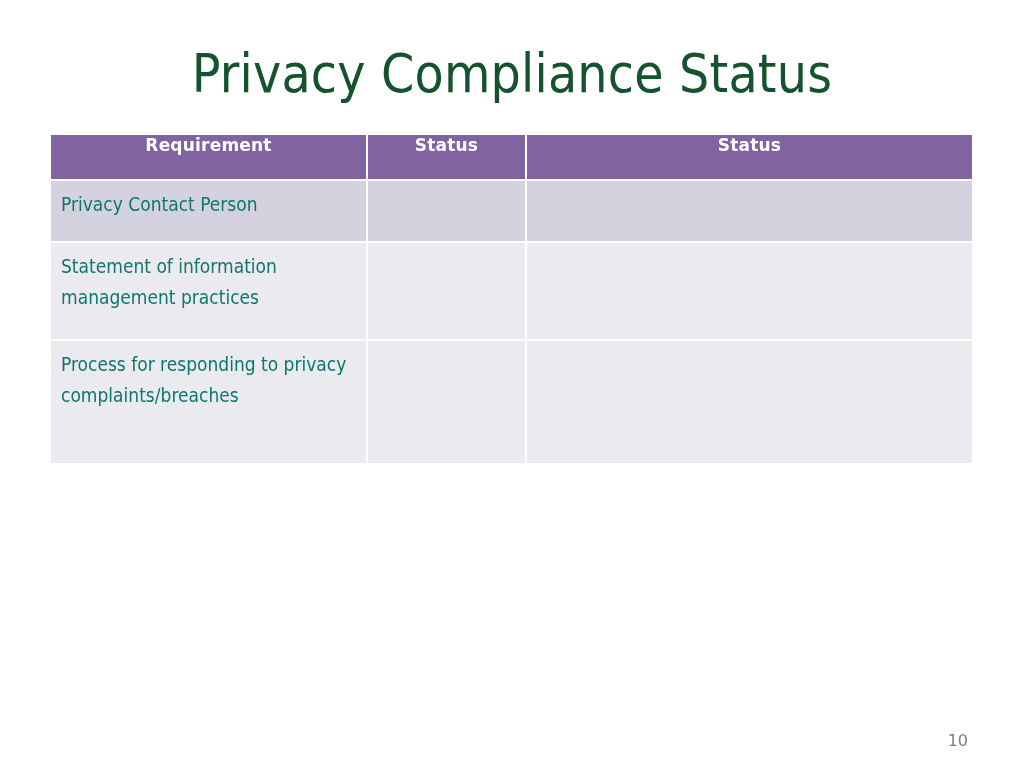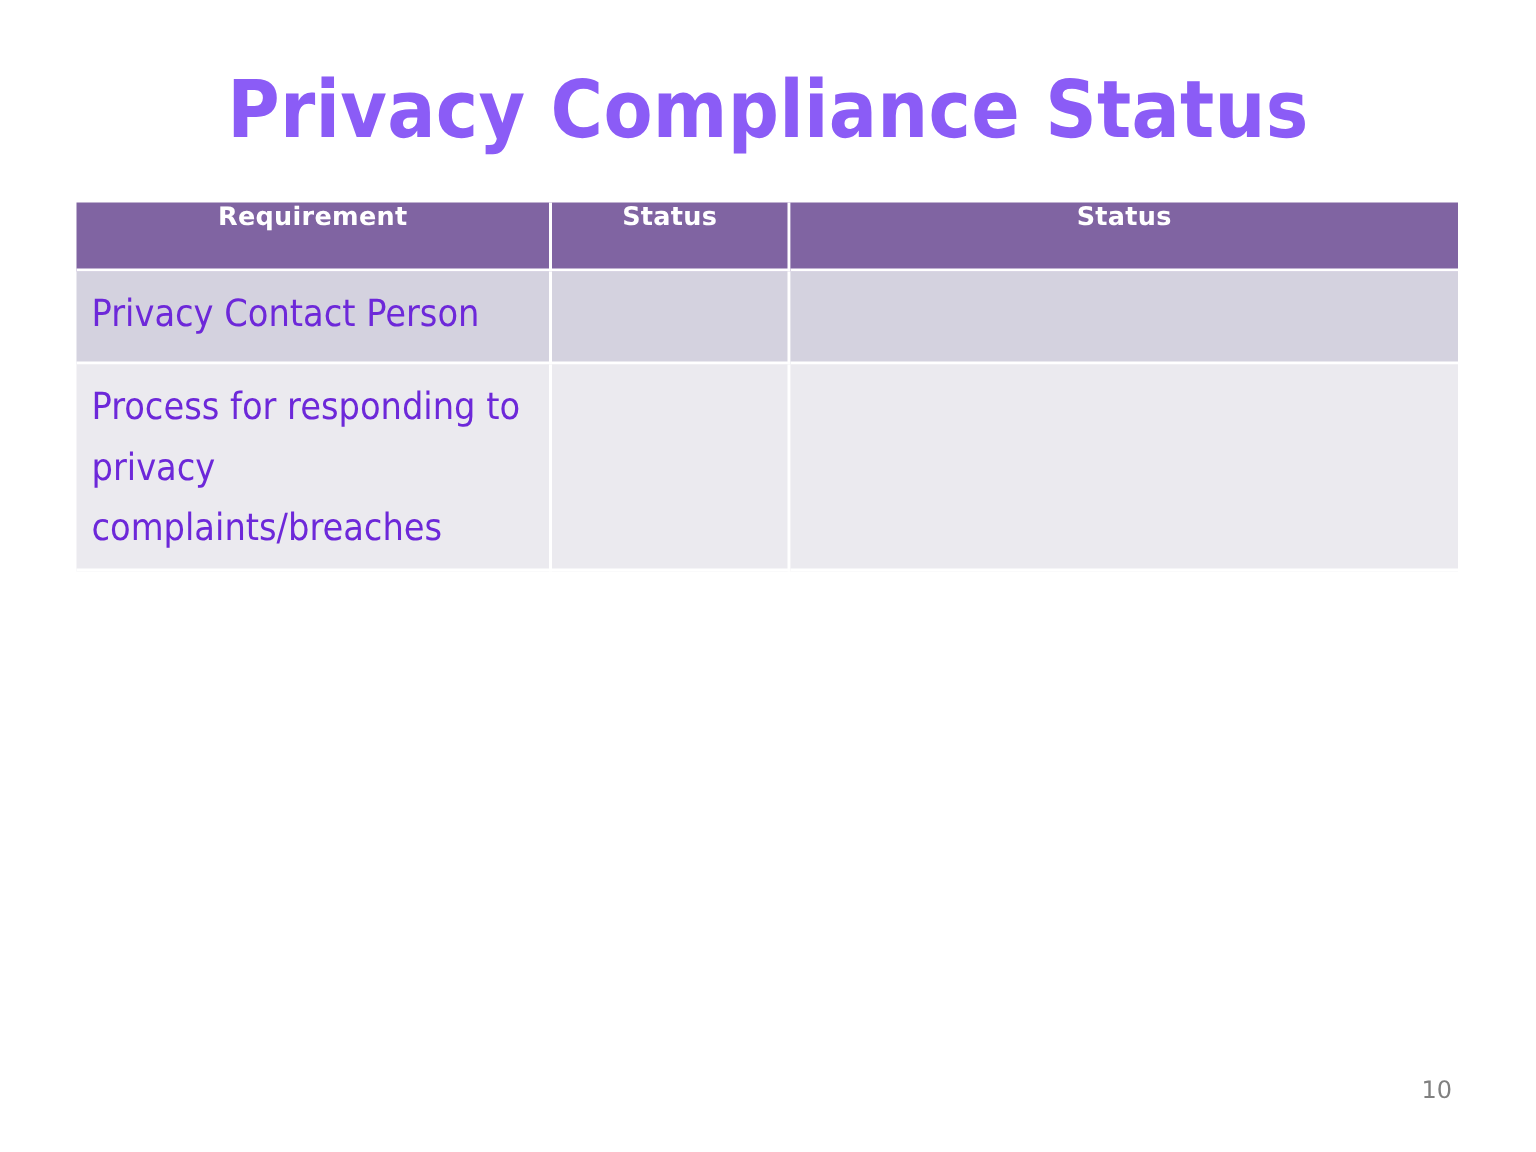--- a/index.html
+++ b/index.html
@@ -20,22 +20,22 @@
     position: absolute;
     left: 51px;
     top: 36px;
     width: 922px;
     height: 74px;
     display: flex;
     align-items: center;
     justify-content: center;
     font-family: "DejaVu Sans Condensed", "Liberation Sans Narrow", "Liberation Sans", sans-serif;
     font-size: 53px;
-    font-weight: 700;
-    color: #8b5cf6;
+    font-weight: 400;
+    color: #14532d;
     letter-spacing: 0.2px;
     white-space: nowrap;
   }
 
   
   .ppt-table {
     position: absolute;
     left: 51px;
     top: 135px;
     width: 921px;
@@ -68,39 +68,39 @@
     font-weight: bold;
     font-family: "DejaVu Sans", "Liberation Sans", sans-serif;
     letter-spacing: 0.2px;
   }
 
   tbody tr.band  td { background: #D4D2DF; }
   tbody tr.light td { background: #EBEAEF; }
 
   td.req-cell {
     padding: 8px 10px 6px 10px;
-    font-size: 25px;
+    font-size: 19px;
     line-height: 1.62;
-    color: #6d28d9;
+    color: #0f766e;
     font-family: "DejaVu Sans Condensed", "Liberation Sans", sans-serif;
   }
 
   
   tr.r1 td { height: 46px; }
   tr.r2 td { height: 82px; }
   tr.r3 td { height: 80px; }
   tr.r4 td { height: 81px; }
   tr.r5 td { height: 107px; }
   tr.r6 td { height: 108px; }
 
   
   .slide-number {
     position: absolute;
     right: 56px;
-    bottom: 32px;
+    bottom: 18px;
     font-size: 16px;
     color: #808080;
     font-family: "DejaVu Sans", "Liberation Sans", sans-serif;
     text-align: right;
   }
 </style>
 </head>
 <body>
 
 <div class="slide-title">Privacy Compliance Status</div>
@@ -117,20 +117,25 @@
       <th>Status</th>
       <th>Status</th>
     </tr>
   </thead>
   <tbody>
     <tr class="band r1">
       <td class="req-cell">Privacy Contact Person</td>
       <td class="status-cell"></td>
       <td class="notes-cell"></td>
     </tr>
+    <tr class="light r2">
+      <td class="req-cell">Statement of information management practices</td>
+      <td class="status-cell"></td>
+      <td class="notes-cell"></td>
+    </tr>
     <tr class="light r6">
       <td class="req-cell">Process for responding to privacy complaints/breaches</td>
       <td class="status-cell"></td>
       <td class="notes-cell"></td>
     </tr>
   </tbody>
 </table>
 
 <div class="slide-number">10</div>
 

